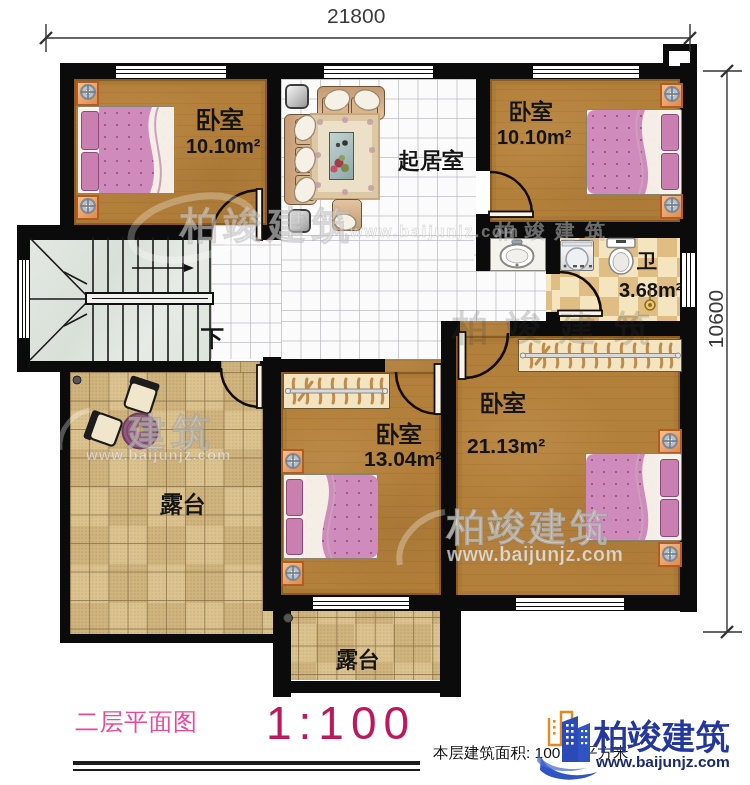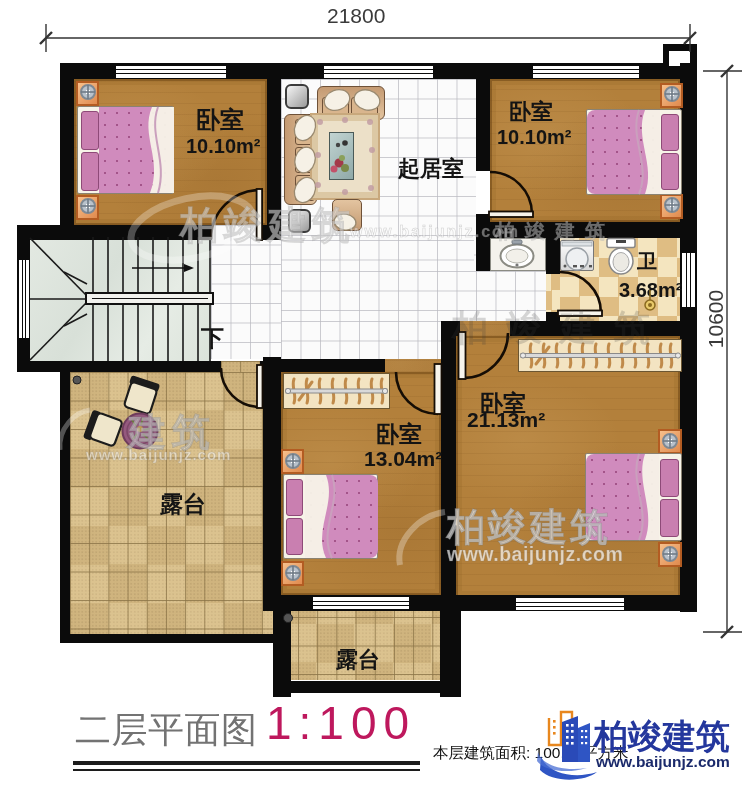--- a/index.html
+++ b/index.html
@@ -176,35 +176,35 @@
 <div class="abs" style="left:310px;top:113px;width:70px;height:87px;background:#ece0c8;border:2px solid #c8a87c;box-shadow:inset 0 0 0 6px #dcc8a4;box-sizing:border-box;"></div>
 
 <div class="abs" style="left:329px;top:132px;width:25px;height:48px;background:linear-gradient(135deg,#c2d4d2,#8fa9a8);border:1.5px solid #4a5a58;box-sizing:border-box;"></div>
 
 <div class="abs" style="left:332px;top:199px;width:30px;height:32px;background:linear-gradient(#e3c4a0,#c49a72);border:1.5px solid #6e5138;box-sizing:border-box;border-radius:5px;"></div>
 
 <div class="lbl" style="left:196px;top:104px;font-size:24px;">卧室</div>
 <div class="lbl" style="left:186px;top:135px;font-size:20px;">10.10m²</div>
 <div class="lbl" style="left:509px;top:97px;font-size:22px;">卧室</div>
 <div class="lbl" style="left:497px;top:126px;font-size:20px;">10.10m²</div>
-<div class="lbl" style="left:398px;top:154px;font-size:22px;">起居室</div>
+<div class="lbl" style="left:398px;top:146px;font-size:22px;">起居室</div>
 <div class="lbl" style="left:637px;top:248px;font-size:20px;">卫</div>
 <div class="lbl" style="left:619px;top:279px;font-size:20px;">3.68m²</div>
 <div class="lbl" style="left:480px;top:388px;font-size:23px;">卧室</div>
-<div class="lbl" style="left:467px;top:408px;font-size:21px;">21.13m²</div>
+<div class="lbl" style="left:467px;top:434px;font-size:21px;">21.13m²</div>
 <div class="lbl" style="left:376px;top:419px;font-size:23px;">卧室</div>
 <div class="lbl" style="left:364px;top:447px;font-size:21px;">13.04m²</div>
 <div class="lbl" style="left:160px;top:489px;font-size:23px;">露台</div>
 <div class="lbl" style="left:336px;top:645px;font-size:22px;">露台</div>
 <div class="lbl" style="left:201px;top:323px;font-size:23px;">下</div>
 
 <div class="thin" style="left:327px;top:4px;font-size:21px;">21800</div>
 <div class="thin" style="left:687px;top:307px;font-size:21px;transform:rotate(-90deg);transform-origin:center;">10600</div>
 
-<div class="thin" style="left:75px;top:706px;font-size:36px;color:#737373;letter-spacing:0.5px;">二层平面图</div>
+<div class="thin" style="left:75px;top:706px;font-size:24px;color:#ec4899;letter-spacing:0.5px;">二层平面图</div>
 <div class="thin" style="left:266px;top:696px;font-size:46px;color:#be185d;letter-spacing:7px;">1:100</div>
 <div class="abs" style="left:73px;top:761px;width:347px;height:3.5px;background:#1c1c1c;"></div>
 <div class="abs" style="left:73px;top:769px;width:347px;height:1.6px;background:#1c1c1c;"></div>
 <div class="abs" style="left:433px;top:743px;font-size:15.5px;color:#111;font-family:'Liberation Sans',sans-serif;">本层建筑面积: 100.16平方米</div>
 <div class="abs" style="left:594px;top:714px;font-size:34px;font-weight:bold;color:#24379d;letter-spacing:0px;">柏竣建筑</div>
 <div class="abs" style="left:596px;top:753px;font-size:15.5px;font-weight:bold;color:#1b2a6b;letter-spacing:0px;">www.baijunjz.com</div>
 
 <svg class="abs" style="left:0;top:0;" width="750" height="785" viewBox="0 0 750 785">
 
 <g stroke="#333" stroke-width="1.4" fill="none">

